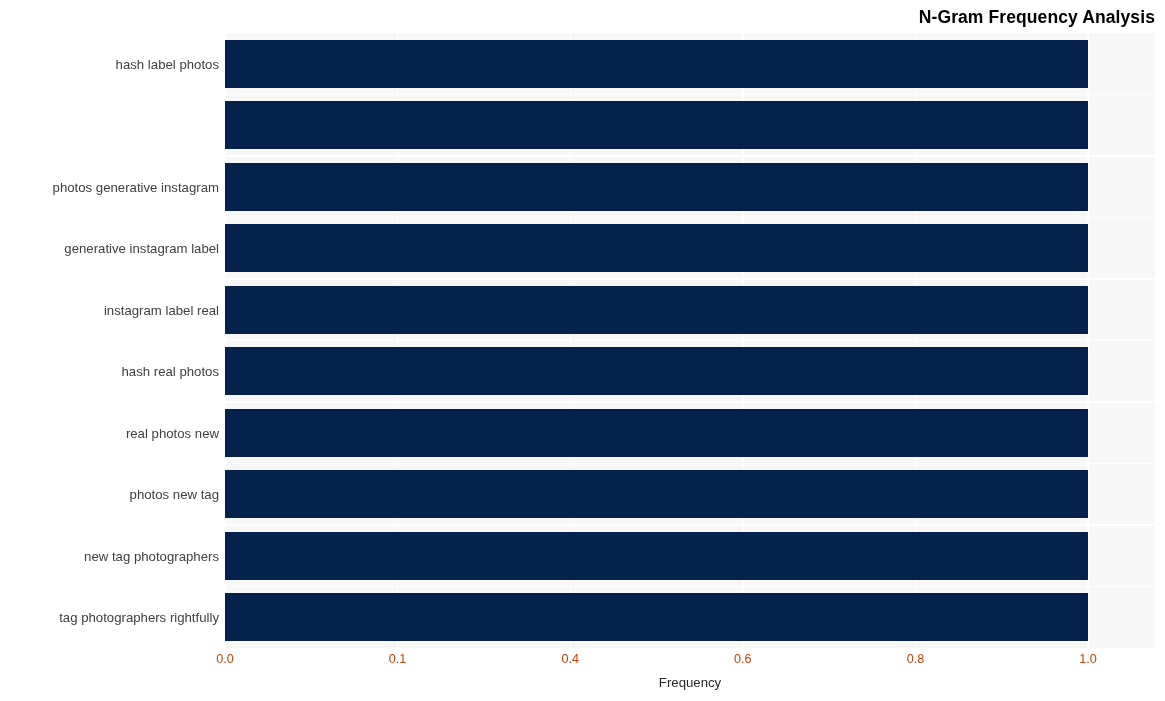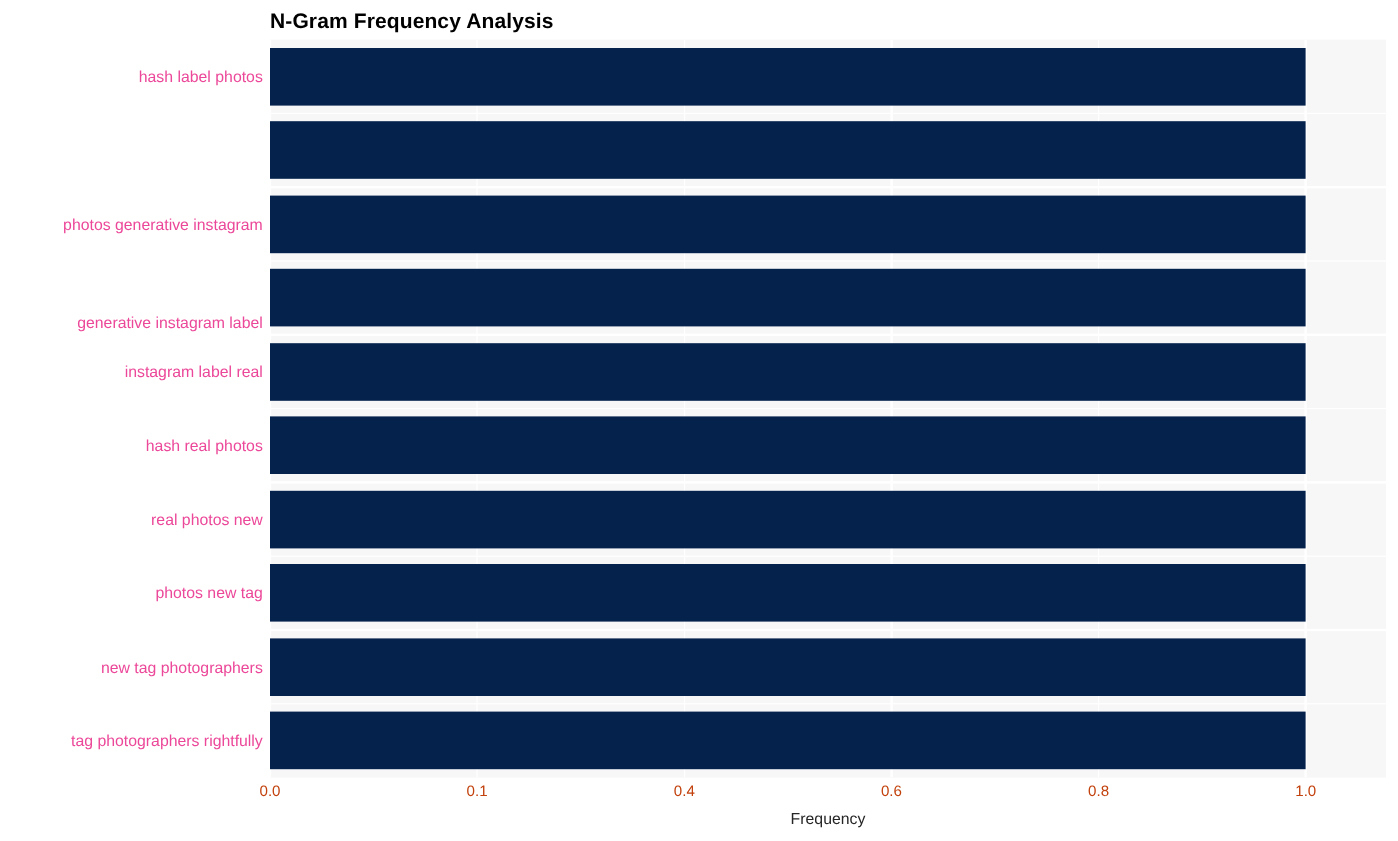--- a/index.html
+++ b/index.html
@@ -18,21 +18,21 @@
     width: 1165px;
     height: 701px;
     background: #ffffff;
   }
   
   #chart-title {
     position: absolute;
     left: 225px;
     top: 7px;
     width: 930px;
-    text-align: left;
+    text-align: right;
     font-size: 17.5px;
     font-weight: bold;
     color: #000000;
     letter-spacing: 0.1px;
     white-space: nowrap;
   }
   
   #plot-area {
     position: absolute;
     left: 225px;
@@ -62,21 +62,21 @@
   }
   
   .ylabel {
     position: absolute;
     right: 0;
     width: 219px;
     text-align: right;
     padding-right: 6px;
     box-sizing: border-box;
     font-size: 13.2px;
-    color: #ec4899;
+    color: #404040;
     white-space: nowrap;
     transform: translateY(-50%);
   }
   #y-axis-labels {
     position: absolute;
     left: 0;
     top: 0;
     width: 225px;
     height: 701px;
   }
@@ -131,21 +131,21 @@
       <div class="bar" title="label real photos: 1" style="left: 0px; top: 314.265px; width: 863.109px; height: 47.97px; background: rgb(4, 34, 76);"></div>
       <div class="bar" title="real photos new: 1" style="left: 0px; top: 375.765px; width: 863.109px; height: 47.97px; background: rgb(4, 34, 76);"></div>
       <div class="bar" title="photos new tag: 1" style="left: 0px; top: 437.265px; width: 863.109px; height: 47.97px; background: rgb(4, 34, 76);"></div>
       <div class="bar" title="new tag photographers: 1" style="left: 0px; top: 498.765px; width: 863.109px; height: 47.97px; background: rgb(4, 34, 76);"></div>
       <div class="bar" title="tag photographers rightfully: 1" style="left: 0px; top: 560.265px; width: 863.109px; height: 47.97px; background: rgb(4, 34, 76);"></div>
     </div>
 
   <div id="y-axis-labels">
       <div class="ylabel" style="top: 63.75px;">hash label photos</div>
       <div class="ylabel" style="top: 186.75px;">photos generative instagram</div>
-      <div class="ylabel" style="top: 248.25px; margin-top: 21px;">generative instagram label</div>
+      <div class="ylabel" style="top: 248.25px;">generative instagram label</div>
       <div class="ylabel" style="top: 309.75px;">instagram label real</div>
       <div class="ylabel" style="top: 371.25px;">hash real photos</div>
       <div class="ylabel" style="top: 432.75px;">real photos new</div>
       <div class="ylabel" style="top: 494.25px;">photos new tag</div>
       <div class="ylabel" style="top: 555.75px;">new tag photographers</div>
       <div class="ylabel" style="top: 617.25px;">tag photographers rightfully</div>
     </div>
 
   <div id="x-axis-ticks">
       <div class="xtick" style="left: 225px;">0.0</div>

